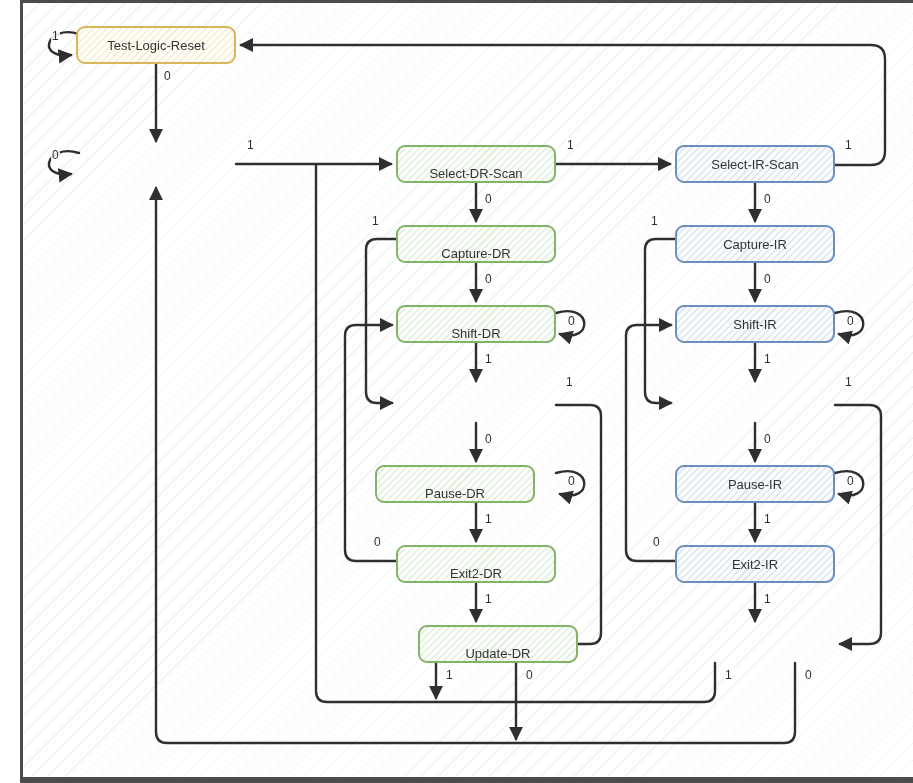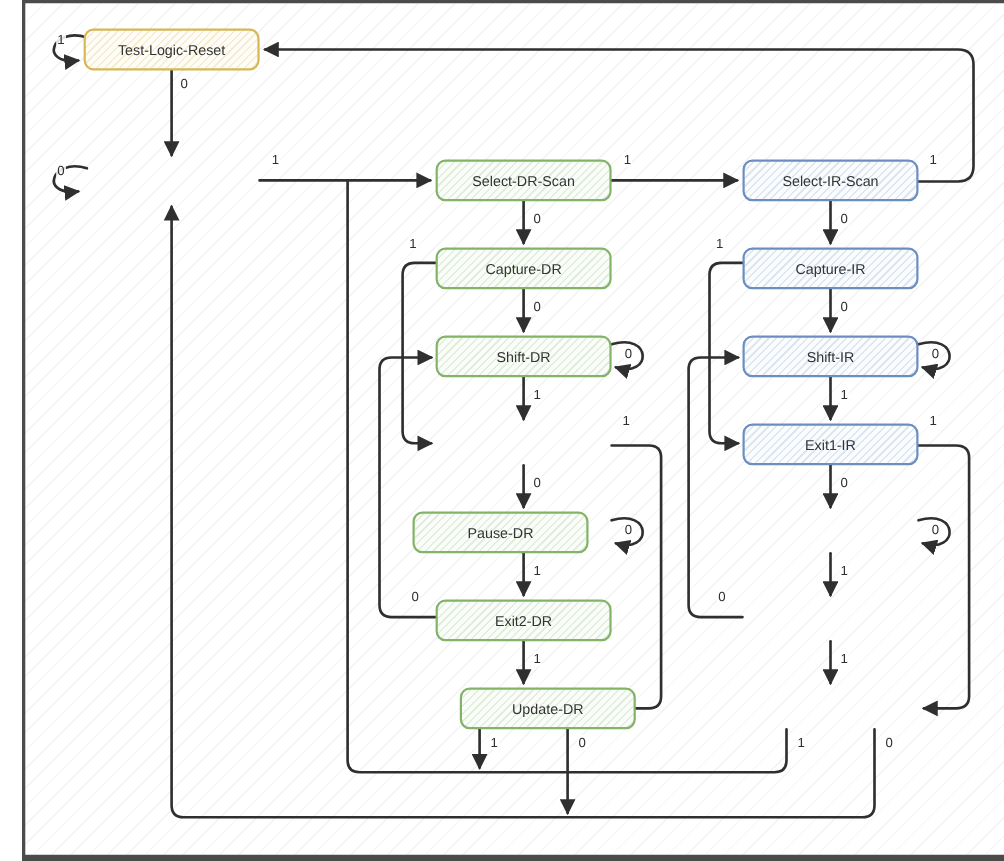--- a/index.html
+++ b/index.html
@@ -26,20 +26,21 @@
     font-size:13px;color:#333;
     z-index:3;
   }
   .yellow{
     border:2px solid #d6b656;
     background:repeating-linear-gradient(135deg, rgba(214,182,86,0.22) 0 1.5px, rgba(255,255,255,0) 1.5px 5px), #fffdf7;
   }
   .green{
     border:2px solid #82b366;
     background:repeating-linear-gradient(135deg, rgba(130,179,102,0.20) 0 1.5px, rgba(255,255,255,0) 1.5px 5px), #fbfdfa;
+    align-items:flex-end;
   }
   .blue{
     border:2px solid #6c8ebf;
     background:repeating-linear-gradient(135deg, rgba(108,142,191,0.20) 0 1.5px, rgba(255,255,255,0) 1.5px 5px), #fafcfe;
   }
   .elabel{
     position:absolute;
     font-size:12px;color:#2e2e2e;
     background:rgba(255,255,255,0.85);
     padding:0 1px;line-height:14px;
@@ -121,22 +122,25 @@
 
   <div class="state blue" style="left:652px;top:142px">
       <span>Select-IR-Scan</span>
     </div>
   <div class="state blue" style="left:652px;top:222px">
       <span>Capture-IR</span>
     </div>
   <div class="state blue" style="left:652px;top:302px">
       <span>Shift-IR</span>
     </div>
-  <div class="state blue" style="left:652px;top:382px">
-      <span>Exit1-IR</span>
+  <div class="state blue" style="left:652px;top:462px">
+      <span>Pause-IR</span>
+    </div>
+  <div class="state blue" style="left:652px;top:542px">
+      <span>Exit2-IR</span>
     </div>
 
   <span class="elabel" style="left:28px;top:26px">1</span>
   <span class="elabel" style="left:140px;top:66px">0</span>
   <span class="elabel" style="left:28px;top:145px">0</span>
   <span class="elabel" style="left:223px;top:135px">1</span>
   <span class="elabel" style="left:543px;top:135px">1</span>
   <span class="elabel" style="left:821px;top:135px">1</span>
 
   <span class="elabel" style="left:461px;top:189px">0</span>

